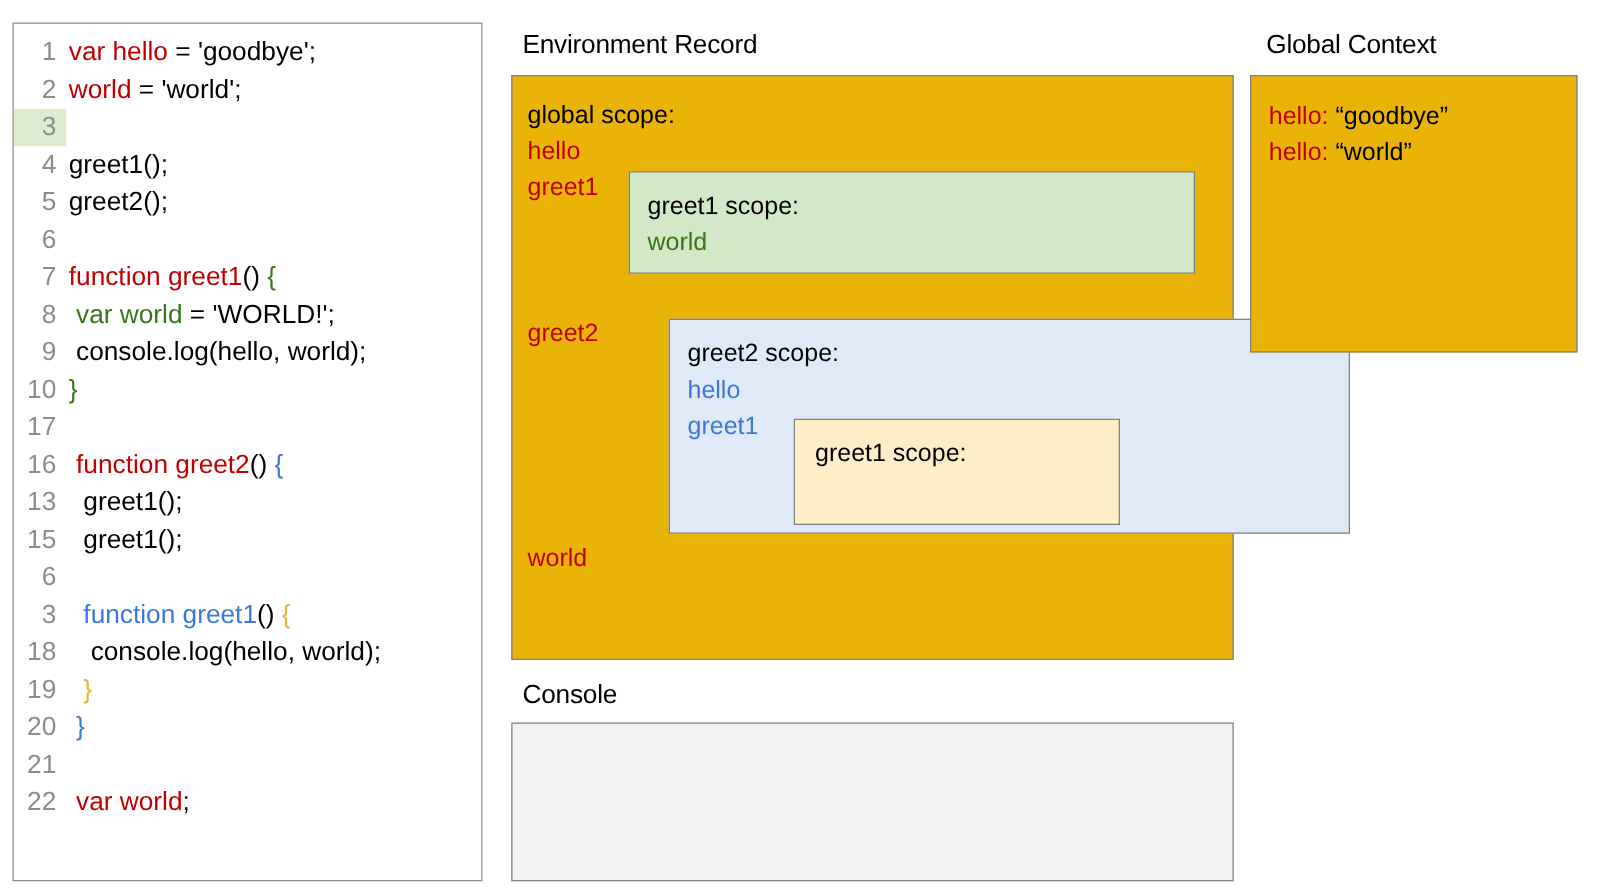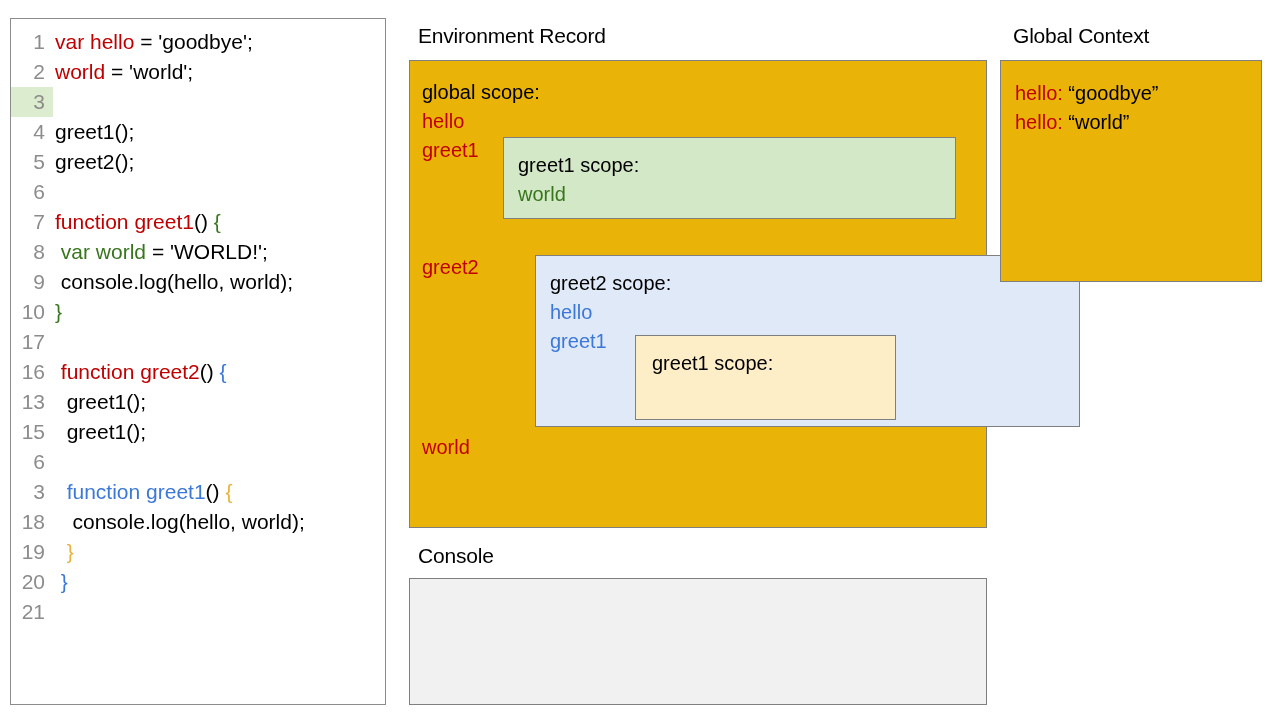--- a/index.html
+++ b/index.html
@@ -207,20 +207,21 @@
       <div class="code-line"><span class="ln">17</span><span class="code-src"><span class="tk-plain"></span></span></div>
       <div class="code-line"><span class="ln">16</span><span class="code-src"><span class="tk-plain"> </span><span class="tk-red">function greet2</span><span class="tk-plain">() </span><span class="tk-blue">{</span></span></div>
       <div class="code-line"><span class="ln">13</span><span class="code-src"><span class="tk-plain">  greet1();</span></span></div>
       <div class="code-line"><span class="ln">15</span><span class="code-src"><span class="tk-plain">  greet1();</span></span></div>
       <div class="code-line"><span class="ln">6</span><span class="code-src"><span class="tk-plain"></span></span></div>
       <div class="code-line"><span class="ln">3</span><span class="code-src"><span class="tk-plain">  </span><span class="tk-blue">function greet1</span><span class="tk-plain">() </span><span class="tk-yellow">{</span></span></div>
       <div class="code-line"><span class="ln">18</span><span class="code-src"><span class="tk-plain">   console.log(hello, world);</span></span></div>
       <div class="code-line"><span class="ln">19</span><span class="code-src"><span class="tk-plain">  </span><span class="tk-yellow">}</span></span></div>
       <div class="code-line"><span class="ln">20</span><span class="code-src"><span class="tk-plain"> </span><span class="tk-blue">}</span></span></div>
       <div class="code-line"><span class="ln">21</span><span class="code-src"><span class="tk-plain"></span></span></div>
+      <div class="code-line"><span class="ln">22</span><span class="code-src"><span class="tk-plain"> </span><span class="tk-red">var world</span><span class="tk-plain">;</span></span></div>
     </div>
 </div>
 
 <div class="panel-title" id="env-title">Environment Record</div>
 
 <div id="env-box">
   <div class="scope-label" id="env-global-title">global scope:</div>
   <div class="scope-label" id="env-var-hello">hello</div>
   <div class="scope-label" id="env-var-greet1">greet1</div>
   <div class="scope-label" id="env-var-greet2">greet2</div>

